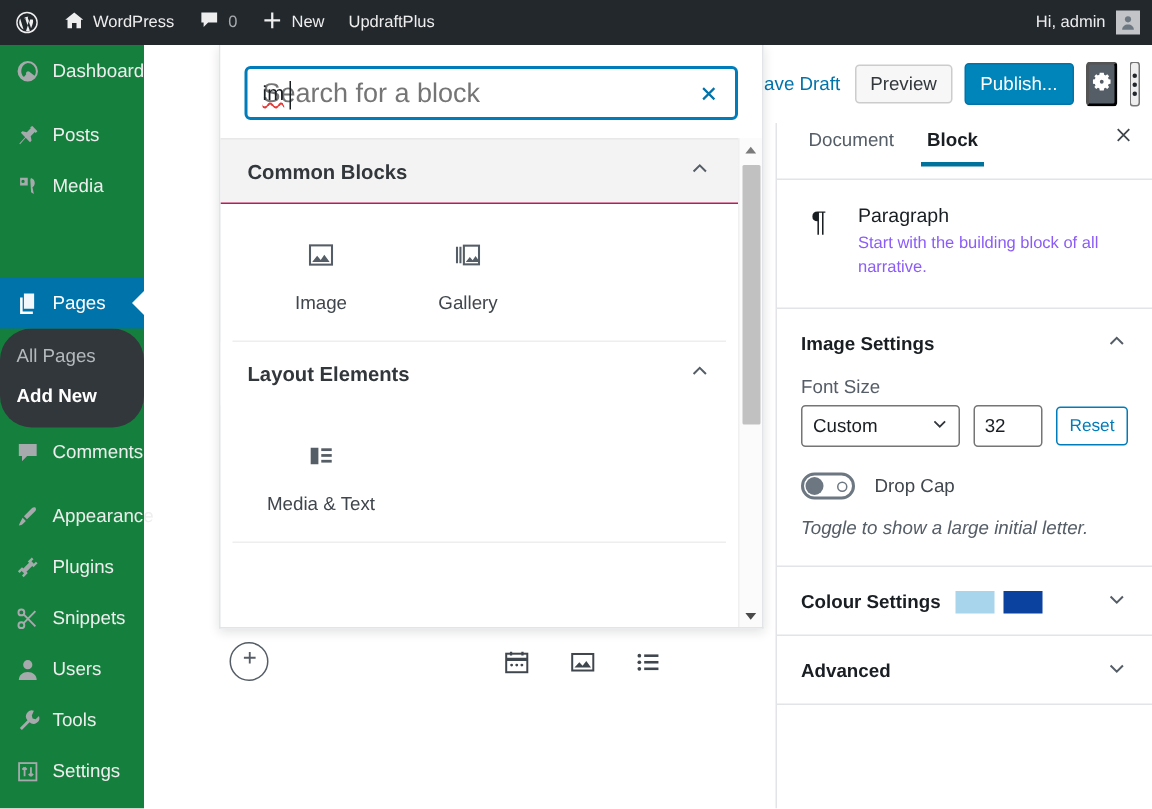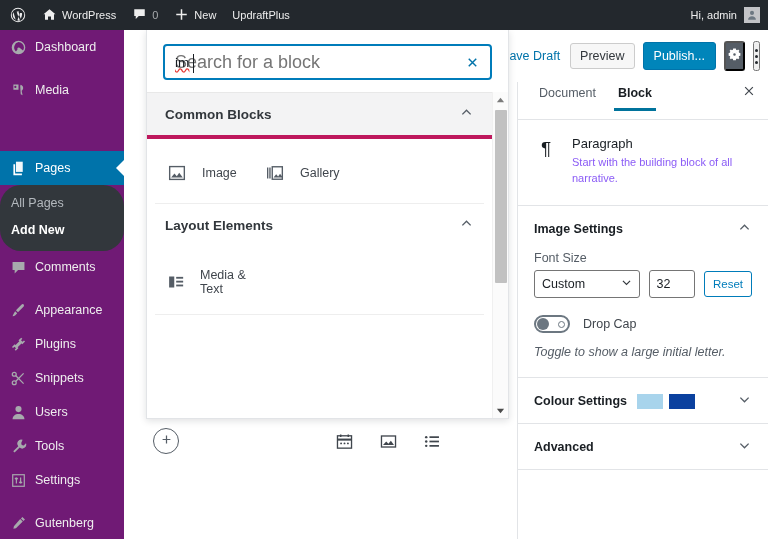--- a/index.html
+++ b/index.html
@@ -27,22 +27,22 @@
   .wp-logo svg { display: block; }
   .avatar {
     width: 16px; height: 16px; background: #c3c4c7;
     display: flex; align-items: center; justify-content: center;
   }
   .avatar svg { display:block; }
   .cmt-count { color: #a7aaad; }
 
   
   .adminmenu {
-    position: absolute; top: 30px; left: 0; width: 124px; height: 509px;
-    background: #701a75; color: #eeeeee; font-size: 12.5px;
+    position: absolute; top: 30px; left: 0; width: 96px; height: 509px;
+    background: #15803d; color: #eeeeee; font-size: 12.5px;
     z-index: 30;
   }
   .menu-item {
     position: relative; display: flex; align-items: center;
     gap: 8px; padding: 8px 8px 8px 9px; min-height: 30px;
     color: #eeeeee; line-height: 1.3;
   }
   .menu-item .mi-ico {
     width: 18px; height: 18px; flex: 0 0 18px;
     display: flex; align-items: center; justify-content: center;
@@ -139,34 +139,34 @@
     width: 20px; height: 20px; display: flex; align-items: center;
     justify-content: center; color: #0073aa;
   }
   .ins-body { position: relative; flex: 1; overflow: hidden; }
   .ins-scrollarea {
     position: absolute; top: 0; left: 0; right: 16px; bottom: 0;
     overflow: hidden;
   }
   .panel-head {
     background: #f3f3f4; border-top: 1px solid #e8e8e8;
-    border-bottom: 4px solid #be185d;
+    border-bottom: 1px solid #be185d;
     display: flex; align-items: center; justify-content: space-between;
     padding: 12px 18px 12px 18px;
     font-size: 13.5px; color: #32373c; font-weight: 600;
   }
   .panel-head.plain { background: #ffffff; border-top: none; border-bottom: none; }
   .panel-head .chev { color: #555d66; }
   .block-grid {
     display: flex; flex-wrap: wrap; padding: 16px 10px 14px 10px;
     border-bottom: 1px solid #eeeeee; margin: 0 8px;
   }
   .block-grid.nb { border-bottom: 1px solid #eeeeee; }
   .block-item {
-    width: 98px; display: flex; flex-direction: row; align-items: center;
+    width: 98px; display: flex; flex-direction: column; align-items: center;
     gap: 13px; padding: 6px 0 4px 0;
   }
   .block-item .bi-ico {
     width: 24px; height: 24px; display: flex; align-items: center;
     justify-content: center; color: #555d66;
   }
   .block-item .bi-label { font-size: 12.5px; color: #40464d; }
   .ins-vscroll {
     position: absolute; top: 0; right: 0; width: 16px; bottom: 0;
     background: #fbfbfb; border-left: 1px solid #f0f0f0;
@@ -344,20 +344,28 @@
     <div class="menu-item">
       <span class="mi-ico">
         <svg width="17" height="17" viewBox="0 0 20 20" fill="currentColor">
             <path d="M10 2a8 8 0 100 16 8 8 0 000-16zm0 1.6a6.4 6.4 0 016.4 6.4 6.4 6.4 0 01-1.1 3.6l-4-3.2a1.6 1.6 0 00-2.5 1.9L7 14.6A6.4 6.4 0 0110 3.6z"></path>
           </svg>
       </span>
       <span class="mi-label">Dashboard</span>
     </div>
     <div class="menu-sep"></div>
 
+    <div class="menu-item">
+      <span class="mi-ico">
+        <svg width="17" height="17" viewBox="0 0 20 20" fill="currentColor">
+            <path d="M13.6 2.4l4 4-1.4 1.4-.7-.7-3.2 3.2.7 3.5-1.2 1.2-3.4-3.4L4 16.6l-.6-.6 4.6-4.9L4.6 7.7 5.8 6.5l3.5.7L12.5 4l-.7-.7z"></path>
+          </svg>
+      </span>
+      <span class="mi-label">Posts</span>
+    </div>
 
     <div class="menu-item">
       <span class="mi-ico">
         <svg width="17" height="17" viewBox="0 0 20 20" fill="currentColor">
             <path d="M4 3h6v6H4zM6.3 4.5a1.3 1.3 0 100 2.6 1.3 1.3 0 000-2.6zM12.5 3.2c1.8.5 3 1.9 3 3.8 0 1.4-.7 2.6-1.8 3.3l1.1 5.3-2.2-1.3-.6-9.5z"></path>
           </svg>
       </span>
       <span class="mi-label">Media</span>
     </div>
 

